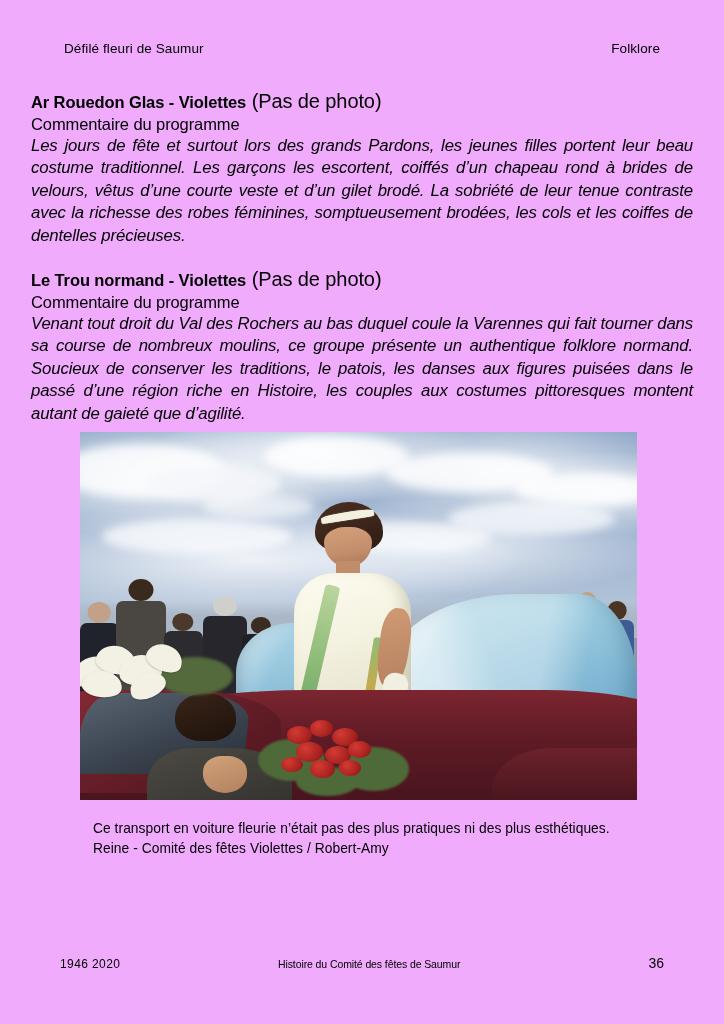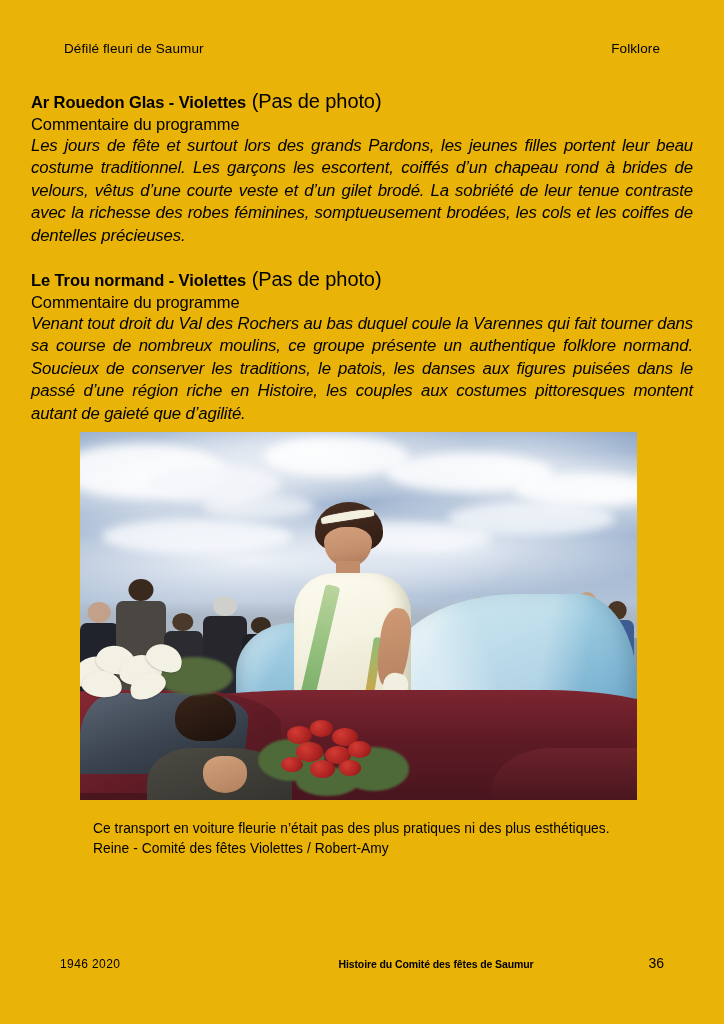--- a/index.html
+++ b/index.html
@@ -13,21 +13,21 @@
     height: 1024px;
     position: relative;
     font-family: "Liberation Sans", sans-serif;
     color: #000000;
     overflow: hidden;
   }
 
   .page {
     position: absolute;
     inset: 0;
-    background: #eab308;
+    background: #f0abfc;
   }
 
   
   .doc-header {
     position: absolute;
     top: 41px;
     left: 64px;
     width: 596px;
     height: 18px;
     display: flex;
@@ -405,23 +405,23 @@
     width: 604px;
     height: 18px;
     font-size: 12px;
     line-height: 16px;
     display: flex;
     align-items: baseline;
   }
   .doc-footer .f-left   { width: 218px; text-align: left; letter-spacing: .4px; }
   .doc-footer .f-center {
     flex: 1;
-    text-align: center;
+    text-align: left;
     font-size: 10.5px;
-    font-weight: bold;
+    font-weight: normal;
     letter-spacing: -0.1px;
   }
   .doc-footer .f-right  { width: 70px; text-align: right; font-size: 14px; }
 </style>
 </head>
 <body>
 
 <div class="page">
 
   <div class="doc-header">

